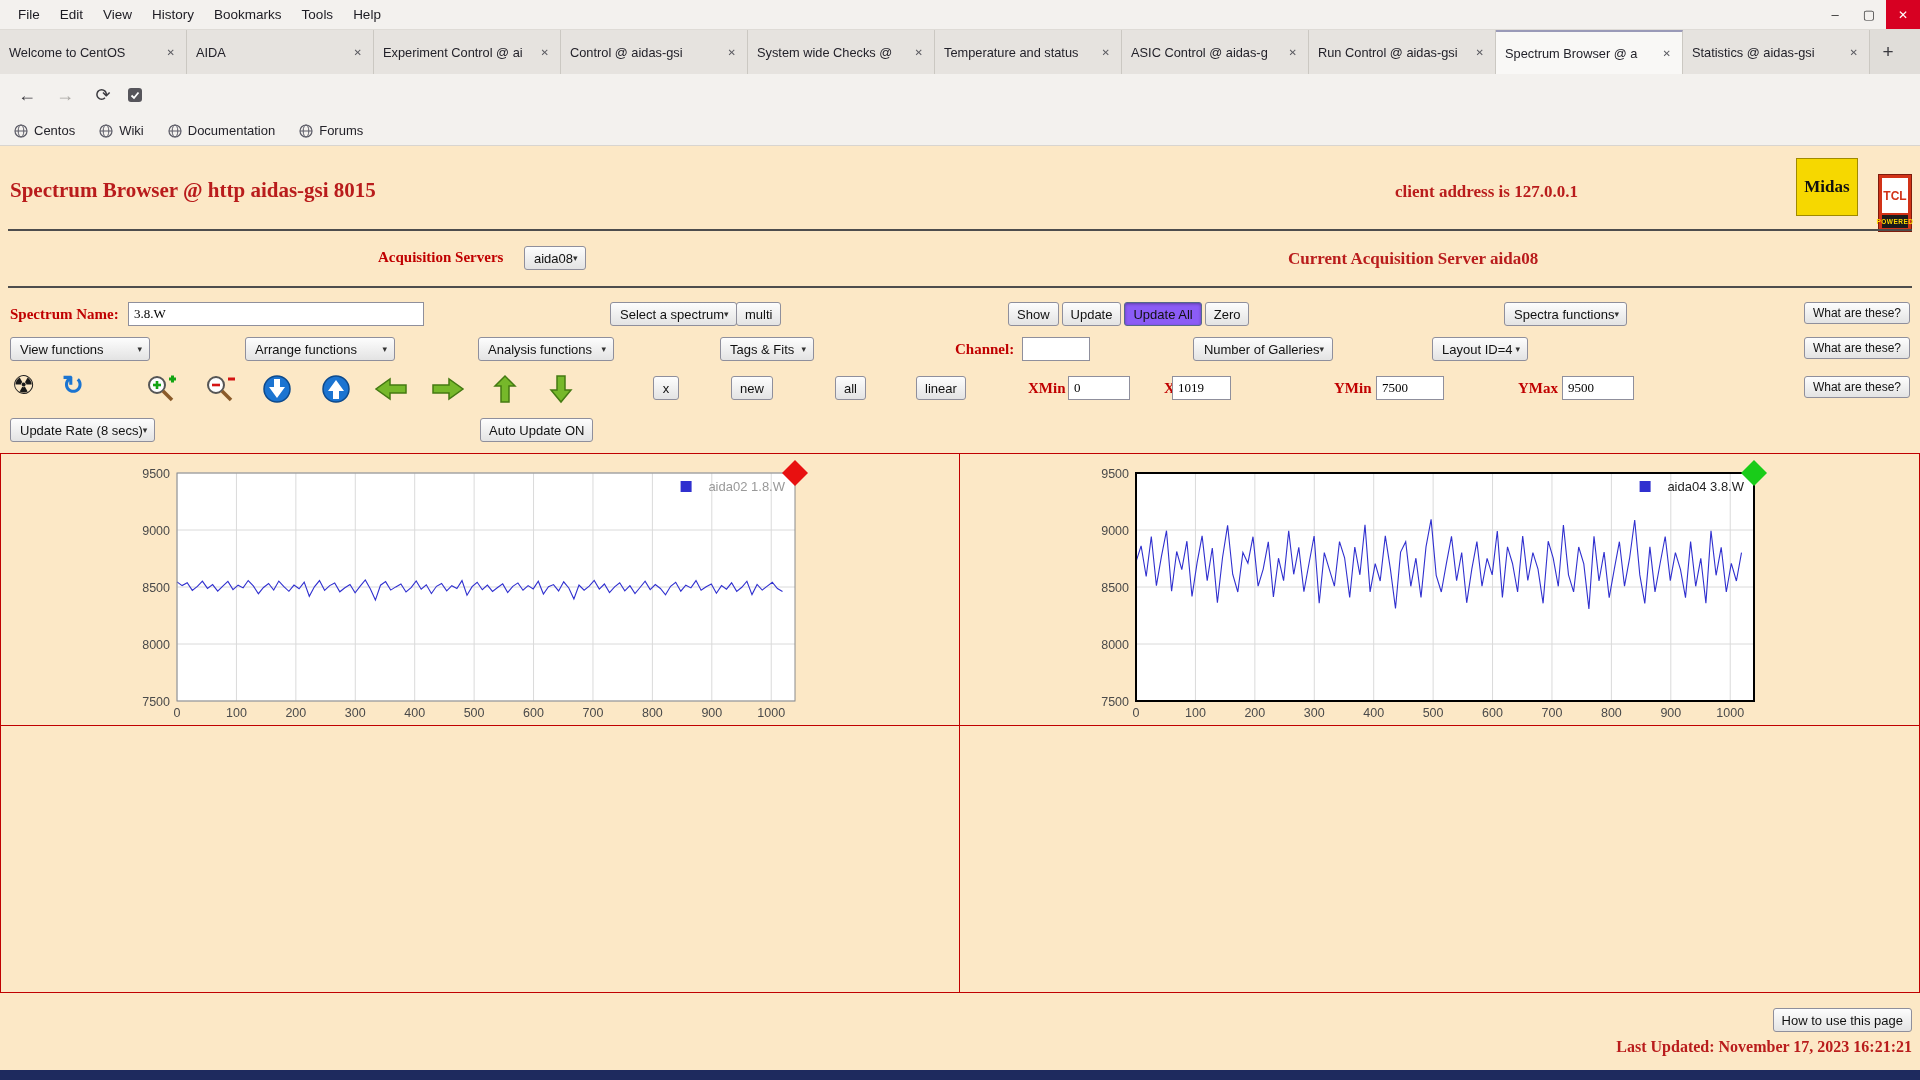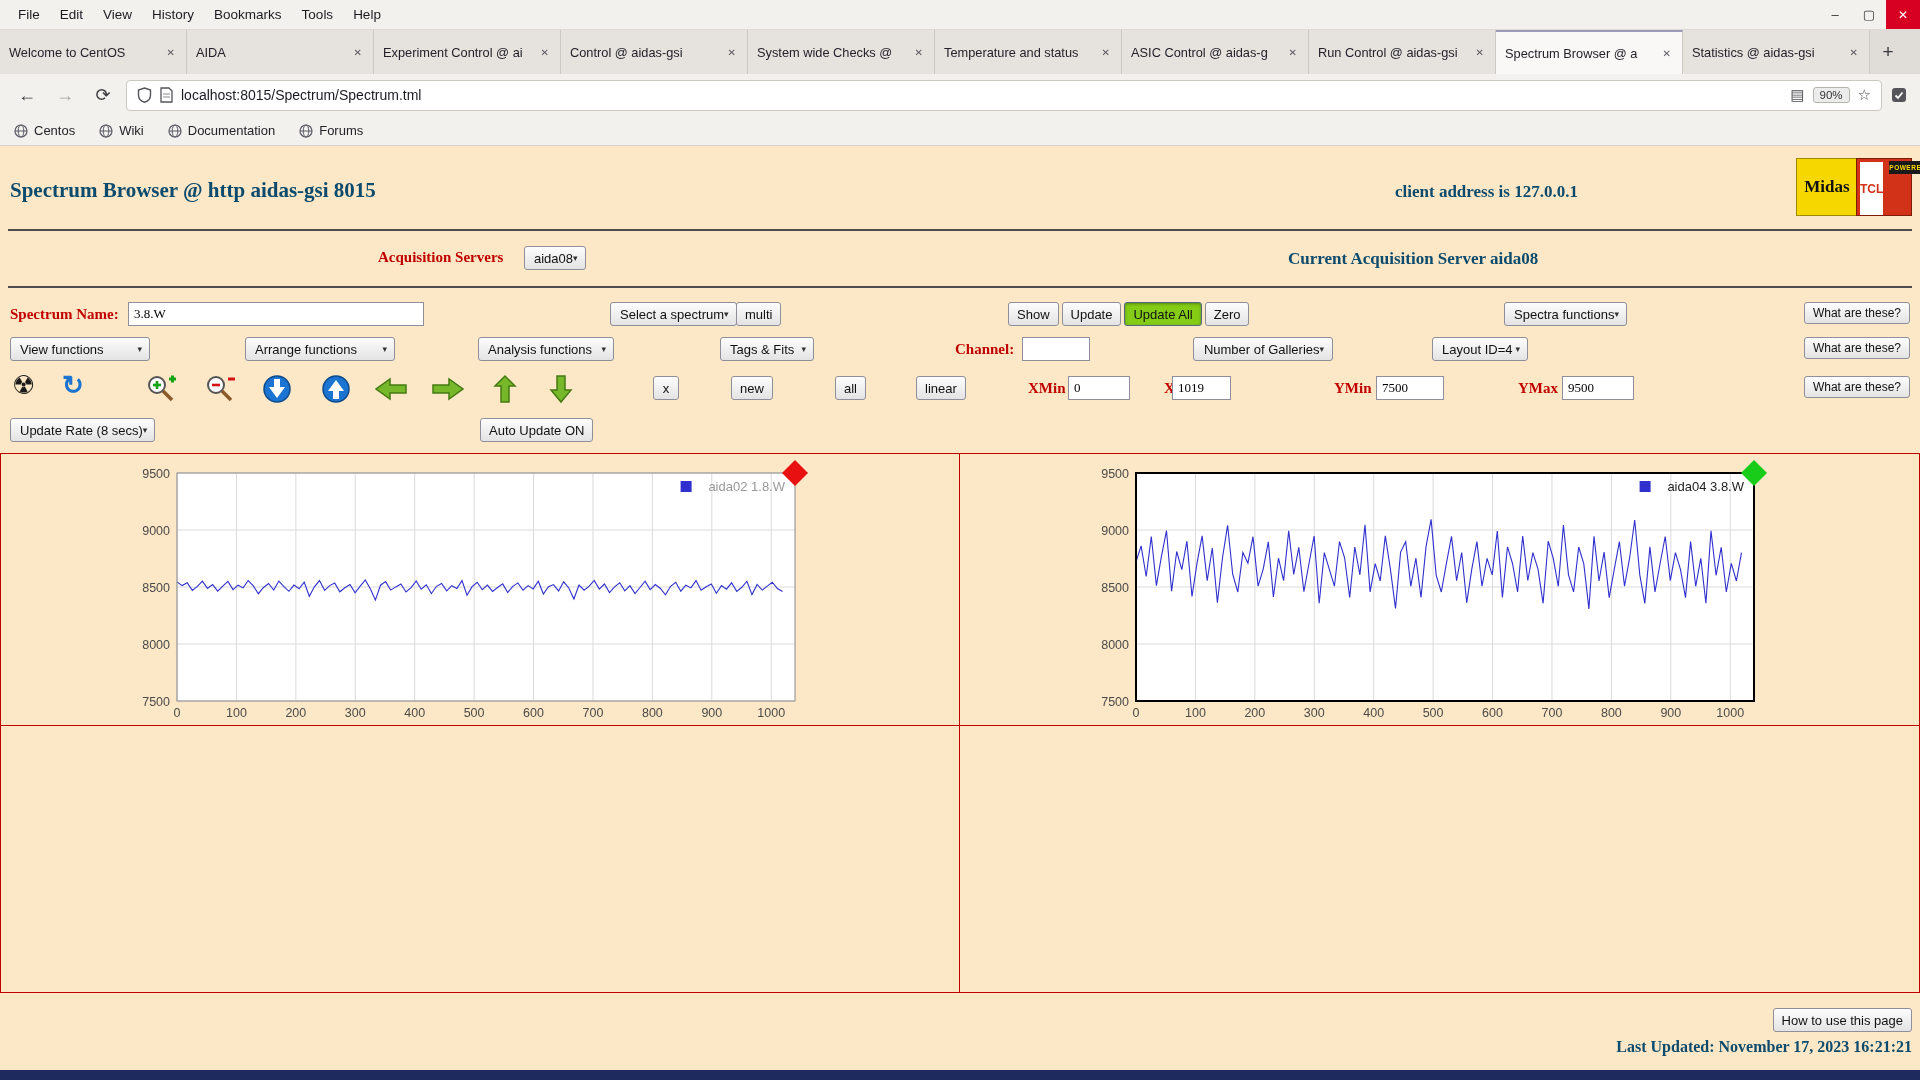--- a/index.html
+++ b/index.html
@@ -26,46 +26,46 @@
   .urlbar{flex:1;height:31px;background:#fff;border:1px solid #ccc9c3;border-radius:4px;display:flex;align-items:center;padding:0 10px;gap:8px}
   .url-text{font-size:14px;color:#1c1b22;flex:1}
   .zoom-badge{font-size:11.5px;border:1px solid #b5b3ae;background:#ececec;border-radius:3px;padding:1px 6px;color:#333}
   .small-glyph{font-size:15px;color:#4c4b50}
 
   .bookmarksbar{height:30px;background:#f3f1ee;display:flex;align-items:center;padding-left:14px;gap:24px;border-bottom:1px solid #d8d5d0}
   .bm{display:flex;align-items:center;gap:6px;font-size:13px;color:#24232a}
 
   
   .page{position:relative;height:924px;background:#fce8c6}
-  .red-serif{font-family:"Liberation Serif",serif;font-weight:bold;color:#0c4a6e}
+  .red-serif{font-family:"Liberation Serif",serif;font-weight:bold;color:#b91c1c}
   .abs{position:absolute}
   .hr{position:absolute;left:8px;right:8px;border-top:2px solid #4d4d4d}
 
   .btn{display:inline-flex;align-items:center;justify-content:center;background:linear-gradient(#fdfdfd,#e3e3e3);border:1px solid #8f8f9c;border-radius:3px;padding:2px 8px;font-size:13px;color:#111;height:24px;white-space:nowrap}
-  .btn.pressed{background:#84cc16;border-color:#54698a;box-shadow:inset 0 1px 3px rgba(0,0,0,.35)}
+  .btn.pressed{background:#8b5cf6;border-color:#54698a;box-shadow:inset 0 1px 3px rgba(0,0,0,.35)}
   .sel{display:inline-flex;align-items:center;background:linear-gradient(#fdfdfd,#e3e3e3);border:1px solid #8f8f9c;border-radius:3px;padding:2px 7px 2px 9px;font-size:13px;height:24px;white-space:nowrap;color:#111}
   .sel .arr{font-size:9px;color:#333}
   .tin{background:#fff;border:1px solid #8f8f9c;height:24px;font-size:13px;padding:0 5px;font-family:Liberation Serif, serif}
   .lbl{font-family:"Liberation Serif",serif;font-weight:bold;color:#c00000;font-size:15px}
 
   .icon{display:inline-flex;align-items:center;justify-content:center}
   .glyph-icon{font-size:26px;line-height:1}
 
   .gallery{position:absolute;top:307px;left:0;width:1920px;height:540px;border:1px solid #c00000;display:grid;grid-template-columns:1fr 1fr;grid-template-rows:272px 266px}
   .gcell{border-right:1px solid #c00000;border-bottom:1px solid #c00000;overflow:hidden}
   .gcell:nth-child(2n){border-right:none}
   .gcell:nth-child(3),.gcell:nth-child(4){border-bottom:none}
   .gcell.chartcell{padding:5px 0 0 100px;background:#fce8c6}
 
   .footer{position:absolute;top:862px;left:8px;display:flex;gap:5px}
   .howto{position:absolute;top:862px;right:8px}
   .last-updated{position:absolute;top:892px;right:8px;font-size:16px}
 
   .logo-midas{position:absolute;top:12px;right:62px;width:62px;height:58px;background:#f6d800;border:1px solid #a08a00;display:flex;align-items:center;justify-content:center;font-family:"Liberation Serif",serif;font-weight:bold;font-size:17px;color:#101010}
-  .logo-tcl{position:absolute;top:12px;right:8px;width:56px;height:58px;background:#d23318;border:1px solid #7e1c0c;display:flex;}
+  .logo-tcl{position:absolute;top:28px;right:8px;width:34px;height:58px;background:#d23318;border:1px solid #7e1c0c;display:flex;flex-direction:column}
   .logo-tcl .top{flex:1;background:#fff;margin:3px 3px 0 3px;display:flex;align-items:center;justify-content:center;color:#d23318;font-weight:bold;font-size:12px}
   .logo-tcl .band{height:13px;background:#1a1a1a;margin:2px 3px 3px 3px;display:flex;align-items:center;justify-content:center;color:#ffd900;font-size:6.5px;font-weight:bold;letter-spacing:.5px}
 
   .strip{height:10px;background:#1e2a5e}
   svg{display:block}
   .chart svg text{font-family:"Liberation Sans",sans-serif}
 </style>
 </head>
 <body>
 
@@ -127,38 +127,20 @@
       <span class="tab-label">Statistics @ aidas-gsi</span>
       <span class="tab-close">✕</span>
     </div>
     <div class="newtab">+</div>
   </div>
 
   <div class="navbar">
     <span class="nav-icon">←</span>
     <span class="nav-icon disabled">→</span>
     <span class="nav-icon">⟳</span>
-    <div class="urlbar">
-      <span class="icon">
-        <svg width="15" height="16" viewBox="0 0 15 16">
-            <path d="M7.5 1 L13.5 3 V8 C13.5 12 10.5 14.4 7.5 15.2 C4.5 14.4 1.5 12 1.5 8 V3 Z" fill="none" stroke="#55545a" stroke-width="1.4"></path>
-          </svg>
-      </span>
-      <span class="icon">
-        <svg width="13" height="16" viewBox="0 0 13 16">
-            <path d="M1 1 h8 l3 3 v11 h-11 z" fill="#fff" stroke="#55545a" stroke-width="1.3"></path>
-            <line x1="3" y1="7" x2="10" y2="7" stroke="#8a8a90" stroke-width="1"></line>
-            <line x1="3" y1="10" x2="10" y2="10" stroke="#8a8a90" stroke-width="1"></line>
-          </svg>
-      </span>
-      <span class="url-text">localhost:8015/Spectrum/Spectrum.tml</span>
-      <span class="small-glyph">▤</span>
-      <span class="zoom-badge">90%</span>
-      <span class="small-glyph">☆</span>
-    </div>
     <span class="icon">
       <svg width="18" height="18" viewBox="0 0 18 18">
           <rect x="2" y="2" width="14" height="14" rx="3" fill="#56555b"></rect>
           <path d="M5.5 9.5 L8 12 L12.5 6.5" fill="none" stroke="#fff" stroke-width="1.8"></path>
         </svg>
     </span>
   </div>
 
   <div class="bookmarksbar">
     <span class="bm">

